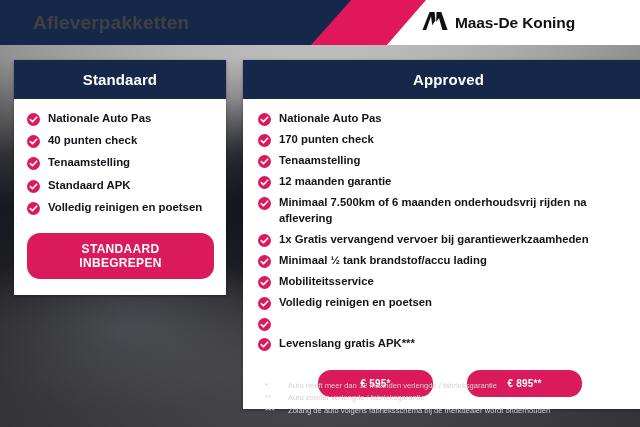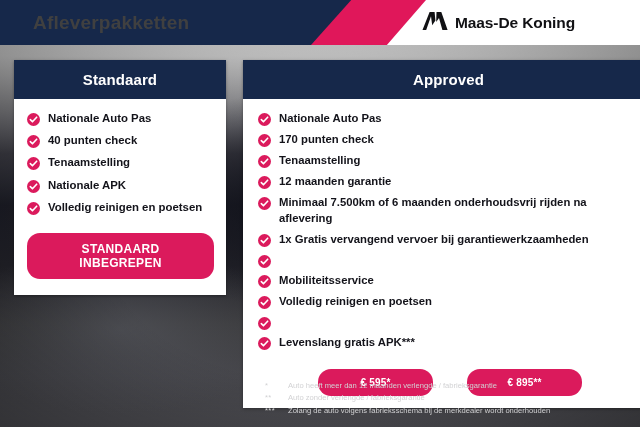--- a/index.html
+++ b/index.html
@@ -274,21 +274,21 @@
           </span>
           <span class="feat-text">Tenaamstelling</span>
         </li>
         <li>
           <span class="check">
             <svg viewBox="0 0 16 16" width="13" height="13" aria-hidden="true">
                 <circle cx="8" cy="8" r="8" fill="#db1a5c"></circle>
                 <path d="M4.1 8.2 L6.7 10.8 L11.9 5.2" stroke="#ffffff" stroke-width="2" fill="none" stroke-linecap="round" stroke-linejoin="round"></path>
               </svg>
           </span>
-          <span class="feat-text">Nationale APK</span>
+          <span class="feat-text">Standaard APK</span>
         </li>
         <li>
           <span class="check">
             <svg viewBox="0 0 16 16" width="13" height="13" aria-hidden="true">
                 <circle cx="8" cy="8" r="8" fill="#db1a5c"></circle>
                 <path d="M4.1 8.2 L6.7 10.8 L11.9 5.2" stroke="#ffffff" stroke-width="2" fill="none" stroke-linecap="round" stroke-linejoin="round"></path>
               </svg>
           </span>
           <span class="feat-text">Volledig reinigen en poetsen</span>
         </li>
@@ -356,20 +356,21 @@
           </span>
           <span class="feat-text">1x Gratis vervangend vervoer bij garantiewerkzaamheden</span>
         </li>
         <li>
           <span class="check">
             <svg viewBox="0 0 16 16" width="13" height="13" aria-hidden="true">
                 <circle cx="8" cy="8" r="8" fill="#db1a5c"></circle>
                 <path d="M4.1 8.2 L6.7 10.8 L11.9 5.2" stroke="#ffffff" stroke-width="2" fill="none" stroke-linecap="round" stroke-linejoin="round"></path>
               </svg>
           </span>
+          <span class="feat-text">Minimaal ½ tank brandstof/accu lading</span>
         </li>
         <li>
           <span class="check">
             <svg viewBox="0 0 16 16" width="13" height="13" aria-hidden="true">
                 <circle cx="8" cy="8" r="8" fill="#db1a5c"></circle>
                 <path d="M4.1 8.2 L6.7 10.8 L11.9 5.2" stroke="#ffffff" stroke-width="2" fill="none" stroke-linecap="round" stroke-linejoin="round"></path>
               </svg>
           </span>
           <span class="feat-text">Mobiliteitsservice</span>
         </li>

